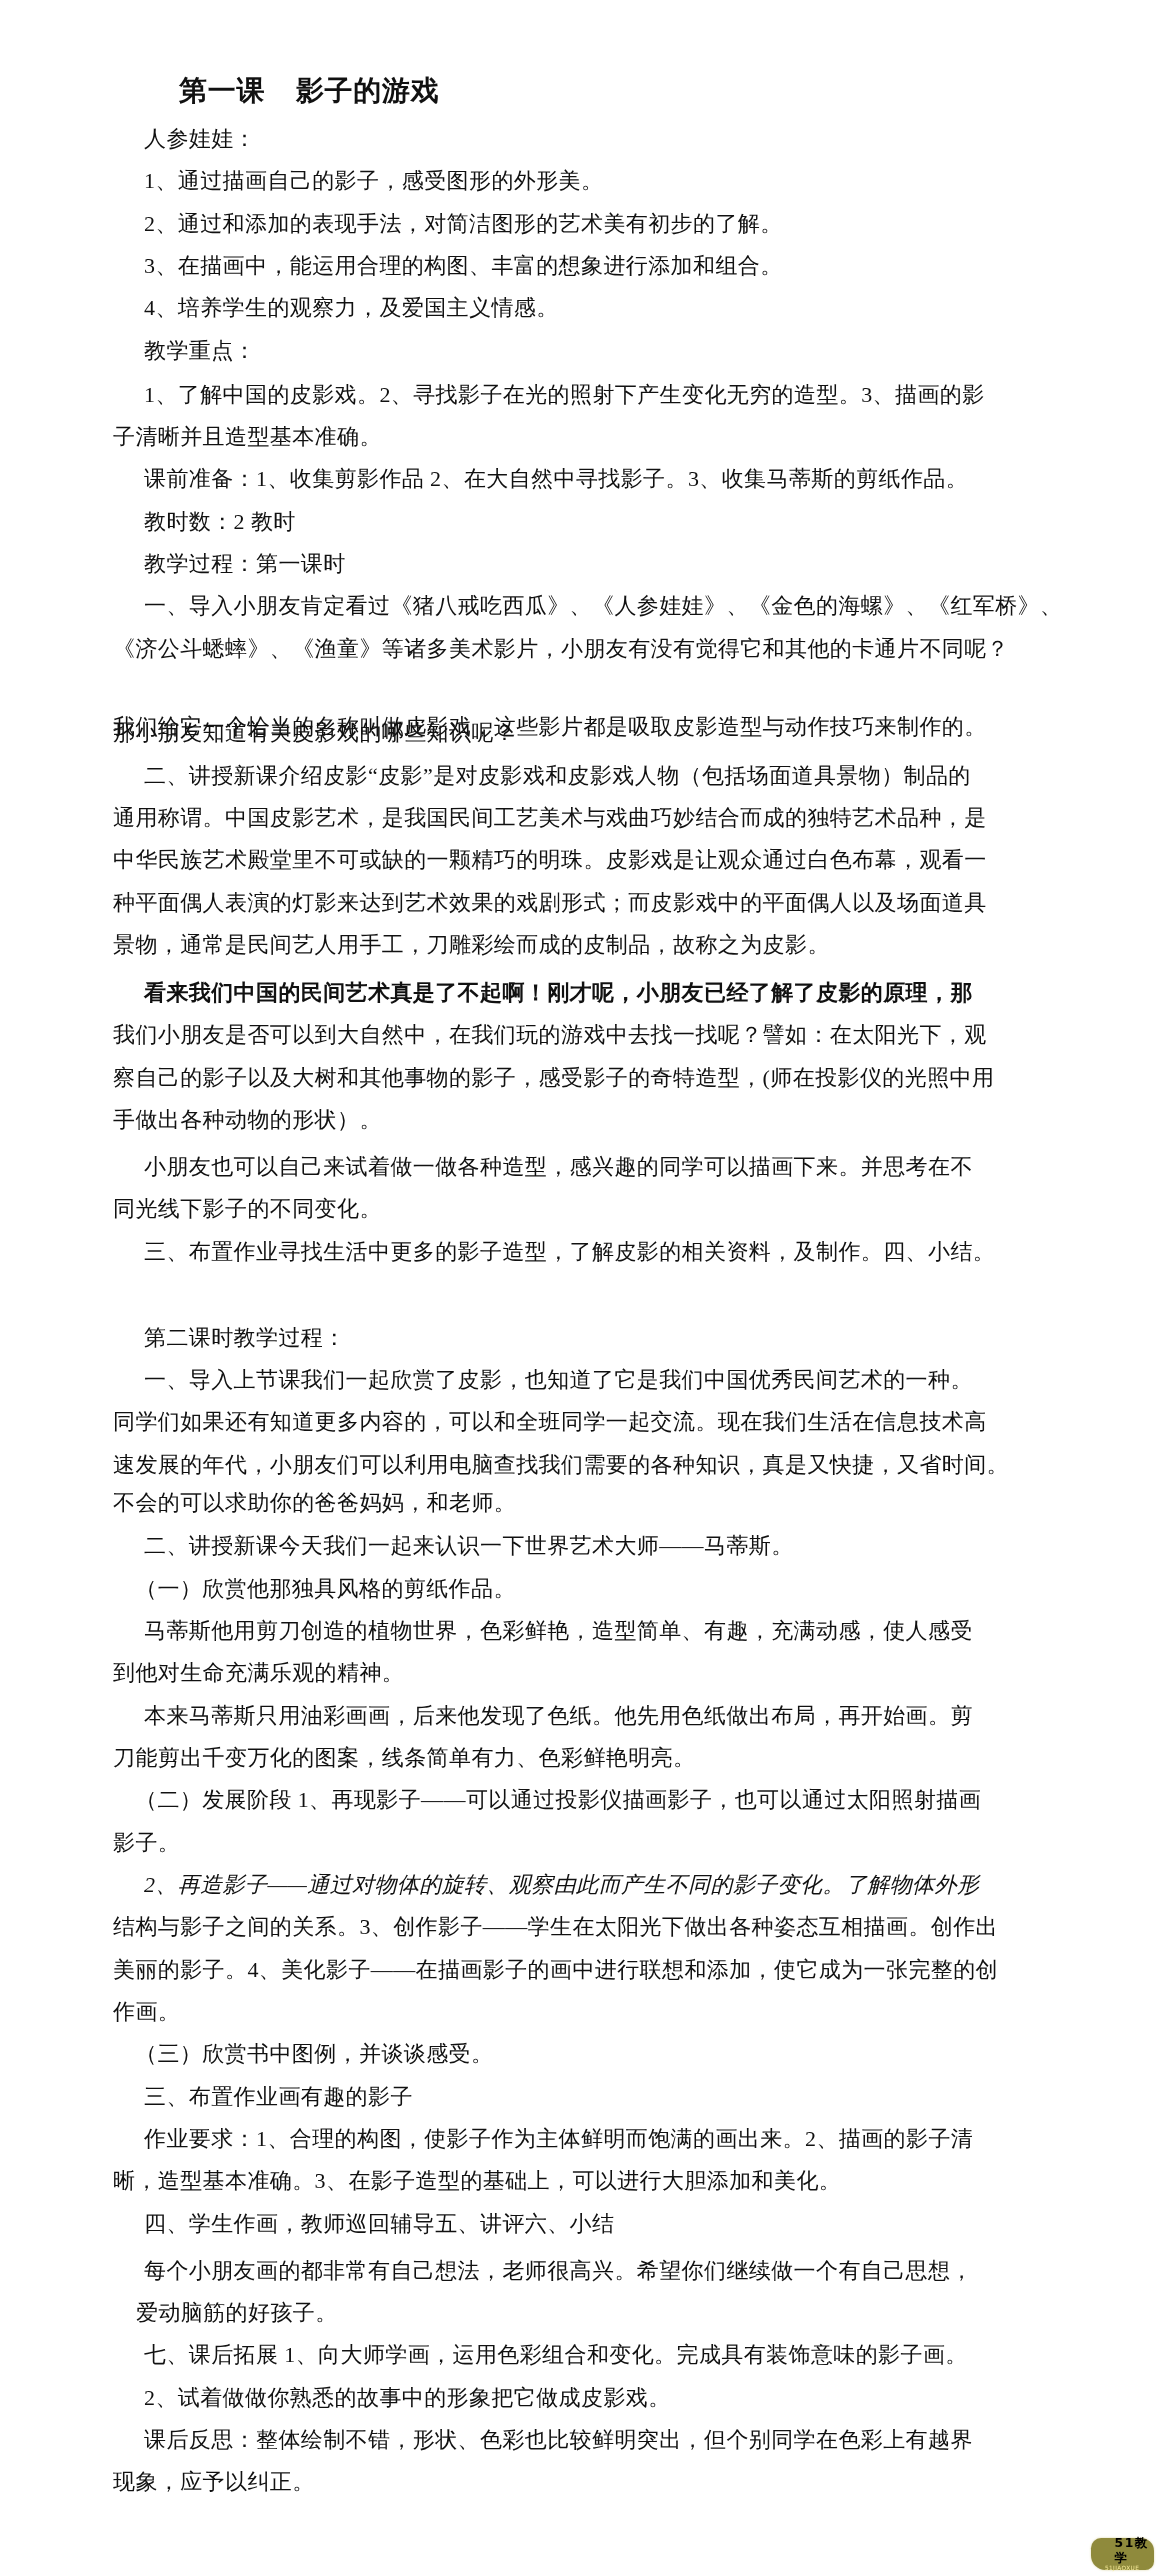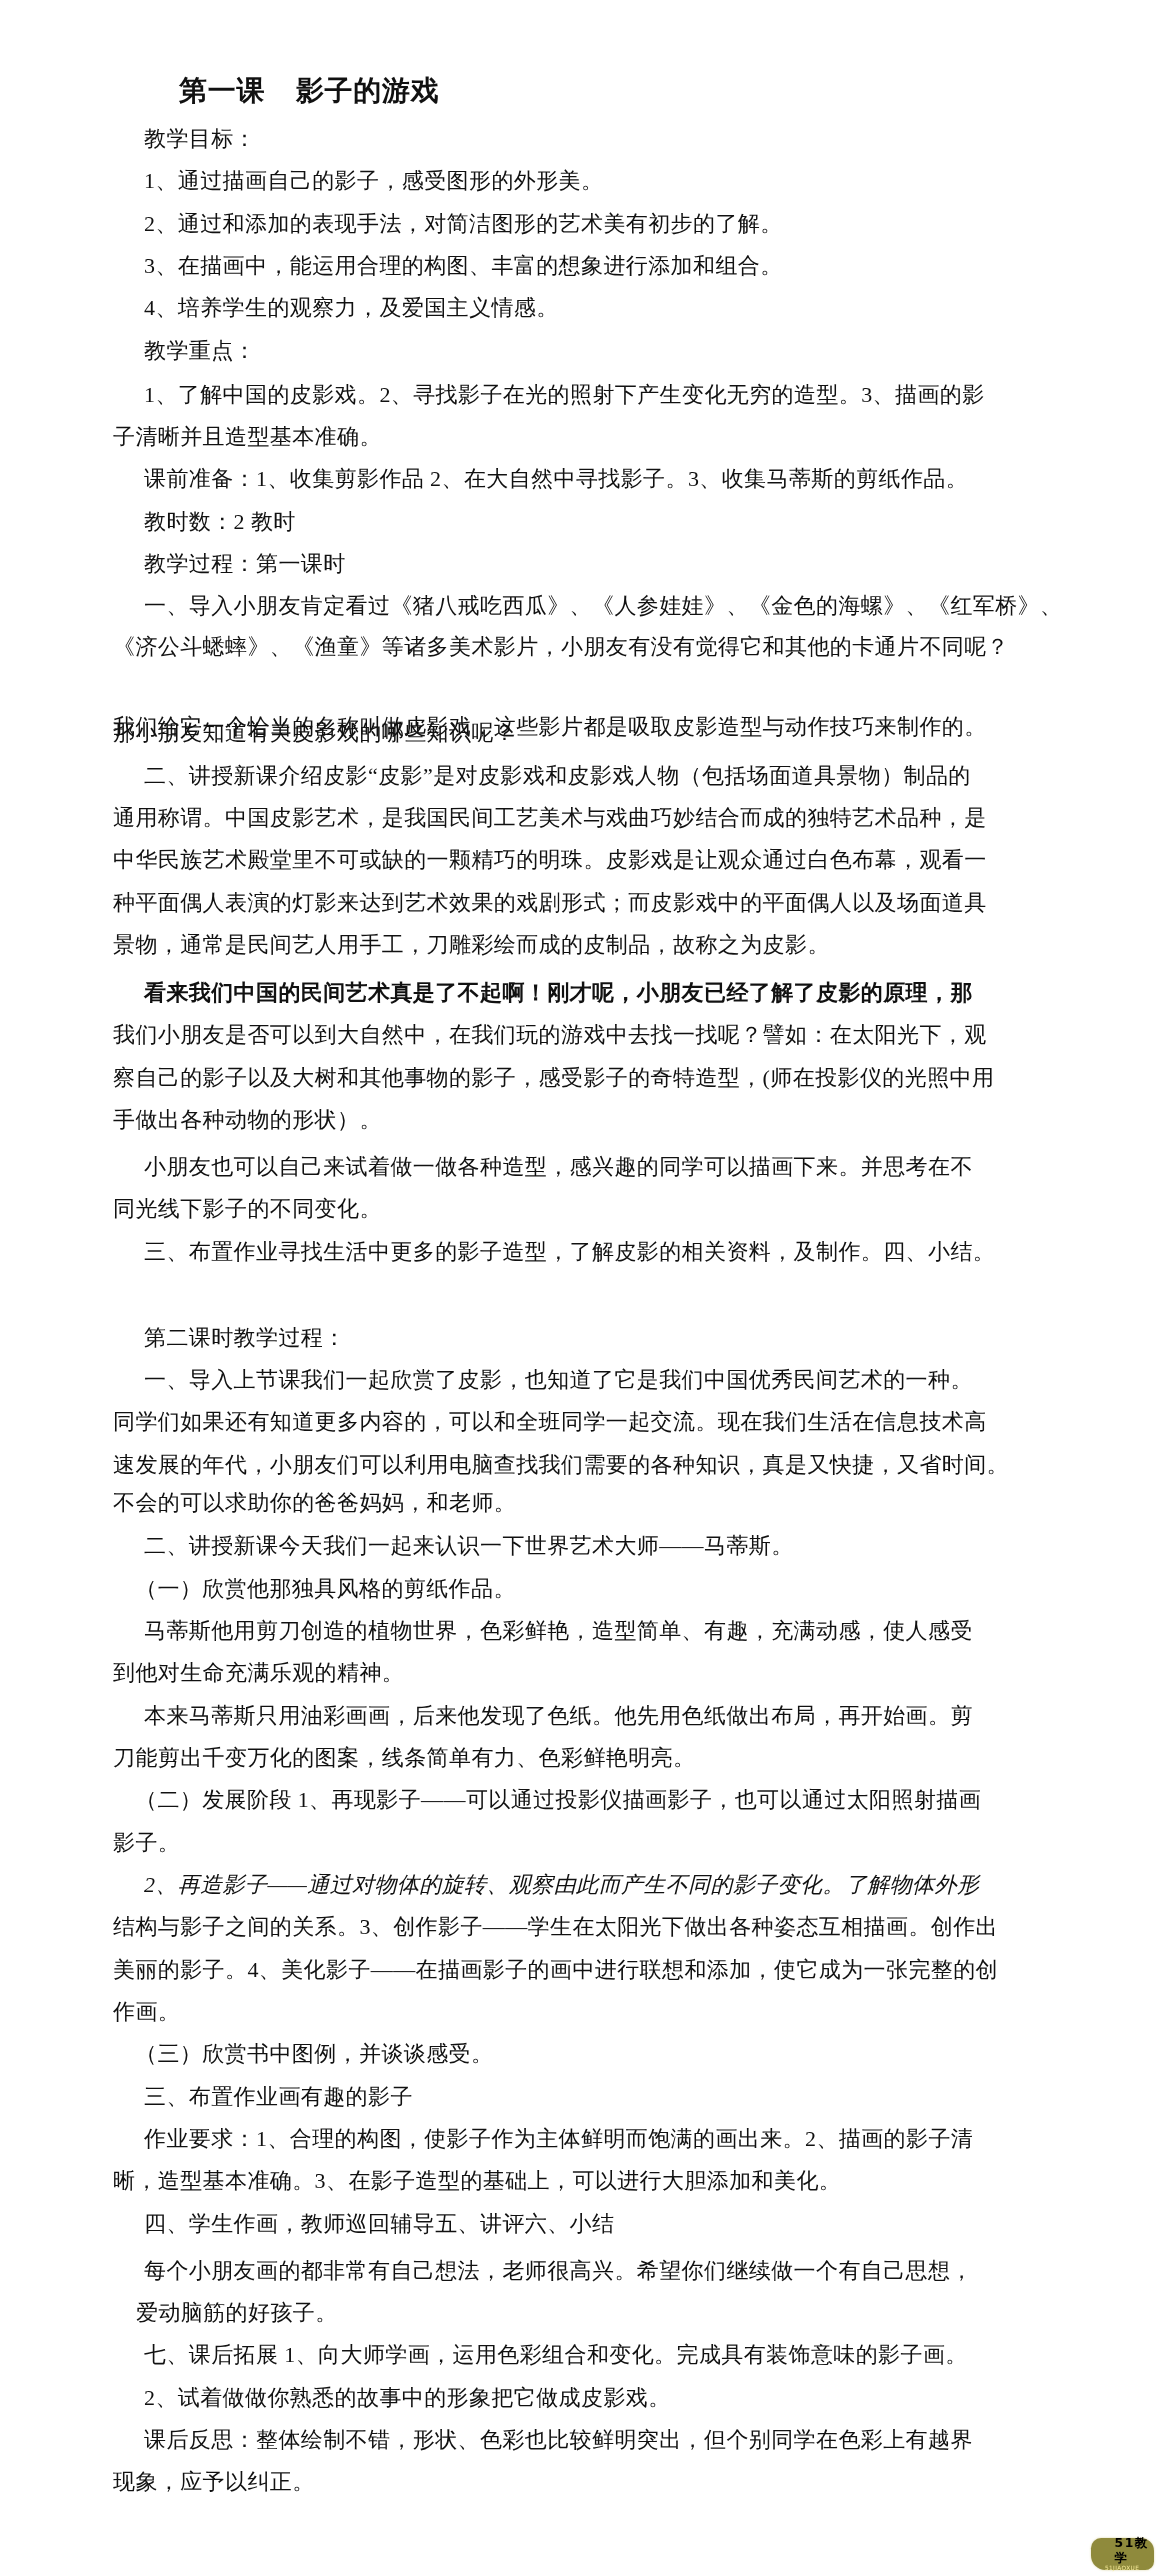--- a/index.html
+++ b/index.html
@@ -71,33 +71,33 @@
     line-height: 7.3px;
     letter-spacing: 0.4px;
   }
 </style>
 </head>
 <body>
 
 <div class="page">
   <div class="title">第一课    影子的游戏</div>
   <div id="lines">
-      <div class="line indent" style="top: 124px;">教学目标：</div>
+      <div class="line indent" style="top: 124px;">人参娃娃：</div>
       <div class="line indent" style="top: 166px;">1、通过描画自己的影子，感受图形的外形美。</div>
       <div class="line indent" style="top: 209px;">2、通过和添加的表现手法，对简洁图形的艺术美有初步的了解。</div>
       <div class="line indent" style="top: 251px;">3、在描画中，能运用合理的构图、丰富的想象进行添加和组合。</div>
       <div class="line indent" style="top: 293px;">4、培养学生的观察力，及爱国主义情感。</div>
       <div class="line indent" style="top: 336px;">教学重点：</div>
       <div class="line indent" style="top: 380px;">1、了解中国的皮影戏。2、寻找影子在光的照射下产生变化无穷的造型。3、描画的影</div>
       <div class="line" style="top: 422px;">子清晰并且造型基本准确。</div>
       <div class="line indent" style="top: 464px;">课前准备：1、收集剪影作品 2、在大自然中寻找影子。3、收集马蒂斯的剪纸作品。</div>
       <div class="line indent" style="top: 507px;">教时数：2 教时</div>
       <div class="line indent" style="top: 549px;">教学过程：第一课时</div>
       <div class="line indent" style="top: 591px;">一、导入小朋友肯定看过《猪八戒吃西瓜》、《人参娃娃》、《金色的海螺》、《红军桥》、</div>
-      <div class="line" style="top: 634px; font-family: Liberation Mono, monospace;">《济公斗蟋蟀》、《渔童》等诸多美术影片，小朋友有没有觉得它和其他的卡通片不同呢？</div>
+      <div class="line" style="top: 634px;">《济公斗蟋蟀》、《渔童》等诸多美术影片，小朋友有没有觉得它和其他的卡通片不同呢？</div>
       <div class="line" style="top: 712px;">我们给它一个恰当的名称叫做皮影戏，这些影片都是吸取皮影造型与动作技巧来制作的。</div>
       <div class="line" style="top: 718px;">那小朋友知道有关皮影戏的哪些知识呢？</div>
       <div class="line indent" style="top: 761px;">二、讲授新课介绍皮影“皮影”是对皮影戏和皮影戏人物（包括场面道具景物）制品的</div>
       <div class="line" style="top: 803px;">通用称谓。中国皮影艺术，是我国民间工艺美术与戏曲巧妙结合而成的独特艺术品种，是</div>
       <div class="line" style="top: 845px;">中华民族艺术殿堂里不可或缺的一颗精巧的明珠。皮影戏是让观众通过白色布幕，观看一</div>
       <div class="line" style="top: 888px;">种平面偶人表演的灯影来达到艺术效果的戏剧形式；而皮影戏中的平面偶人以及场面道具</div>
       <div class="line" style="top: 930px;">景物，通常是民间艺人用手工，刀雕彩绘而成的皮制品，故称之为皮影。</div>
       <div class="line indent" style="top: 978px; font-weight: bold;">看来我们中国的民间艺术真是了不起啊！刚才呢，小朋友已经了解了皮影的原理，那</div>
       <div class="line" style="top: 1020px;">我们小朋友是否可以到大自然中，在我们玩的游戏中去找一找呢？譬如：在太阳光下，观</div>
       <div class="line" style="top: 1063px;">察自己的影子以及大树和其他事物的影子，感受影子的奇特造型，(师在投影仪的光照中用</div>

